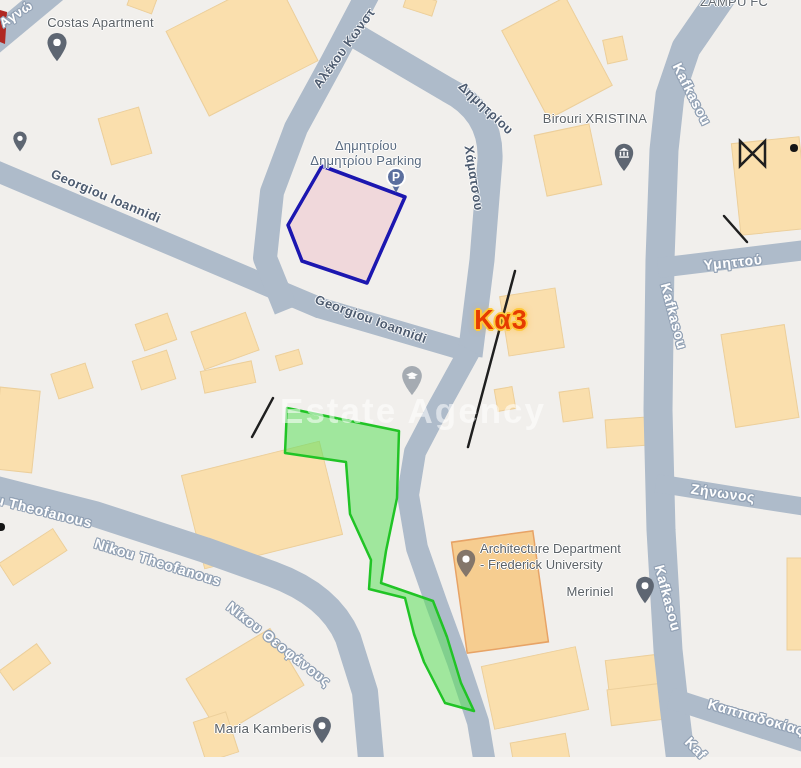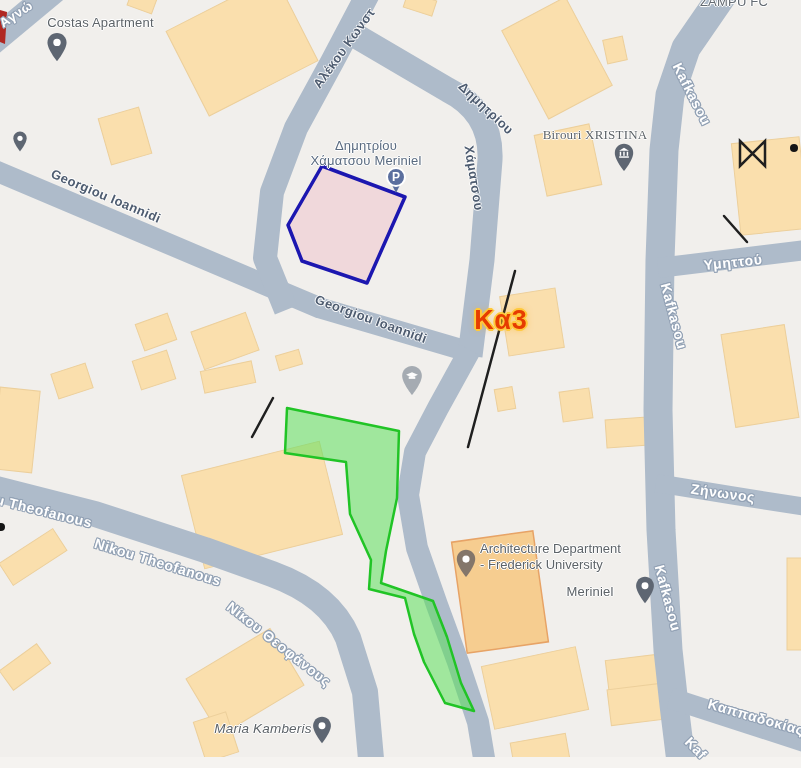--- a/index.html
+++ b/index.html
@@ -137,30 +137,31 @@
   <div class="lbl street-major" style="left:723px;top:493px;transform:translate(-50%,-50%) rotate(8deg);">Ζήνωνος</div>
   <div class="lbl street-major" style="left:756px;top:717px;transform:translate(-50%,-50%) rotate(16deg);">Καππαδοκίας</div>
   <div class="lbl street-major" style="left:44px;top:511px;transform:translate(-50%,-50%) rotate(14deg);">u Theofanous</div>
   <div class="lbl street-major" style="left:158px;top:562px;transform:translate(-50%,-50%) rotate(17deg);">Nikou Theofanous</div>
   <div class="lbl street-major" style="left:279px;top:644px;transform:translate(-50%,-50%) rotate(38deg);">Νίκου Θεοφάνους</div>
 
   <div class="lbl poi" style="left:90px;top:22px;padding-left:21px;">Costas Apartment</div>
   <div class="lbl poi" style="left:734px;top:1px;color:#646b73;">ZAMPU FC</div>
   <div class="lbl poi poi2" style="left:366px;top:153px;color:#5a6b80;">
     <div>Δημητρίου</div>
-    <div>Χάματσου Meriniel</div>
-  </div>
-  <div class="lbl poi" style="left:595px;top:135px;font-family:Liberation Serif, serif;">Birouri XRISTINA</div>
+    <div>Δημητρίου Parking</div>
+  </div>
+  <div class="lbl poi" style="left:595px;top:118px;">Birouri XRISTINA</div>
   <div class="dept-label">
     <div>Architecture Department</div>
     <div>- Frederick University</div>
   </div>
   <div class="lbl poi" style="left:590px;top:591px;">Meriniel</div>
-  <div class="lbl poi" style="left:263px;top:728px;font-size:13.5px;font-style:italic;">Maria Kamberis</div>
-
+  <div class="lbl poi" style="left:263px;top:728px;font-size:13.5px;">Maria Kamberis</div>
+
+  <div class="lbl watermark" style="left:413px;top:411px;">Estate Agency</div>
   <div class="lbl ka3" style="left:501px;top:320px;text-align:right;">Κα3</div>
 
   <div class="pin" style="left:57px;top:62px;">
     <svg width="22" height="30" viewBox="0 0 24 34">
         <path d="M12 1C6 1 1.2 5.8 1.2 11.8c0 8.1 10.8 21.2 10.8 21.2s10.8-13.1 10.8-21.2C22.8 5.8 18 1 12 1Z" fill="#5e6672"></path>
         <circle cx="12" cy="11.8" r="4.2" fill="#fff"></circle>
       </svg>
   </div>
   <div class="pin" style="left:20px;top:152px;">
     <svg width="15" height="21" viewBox="0 0 24 34">

